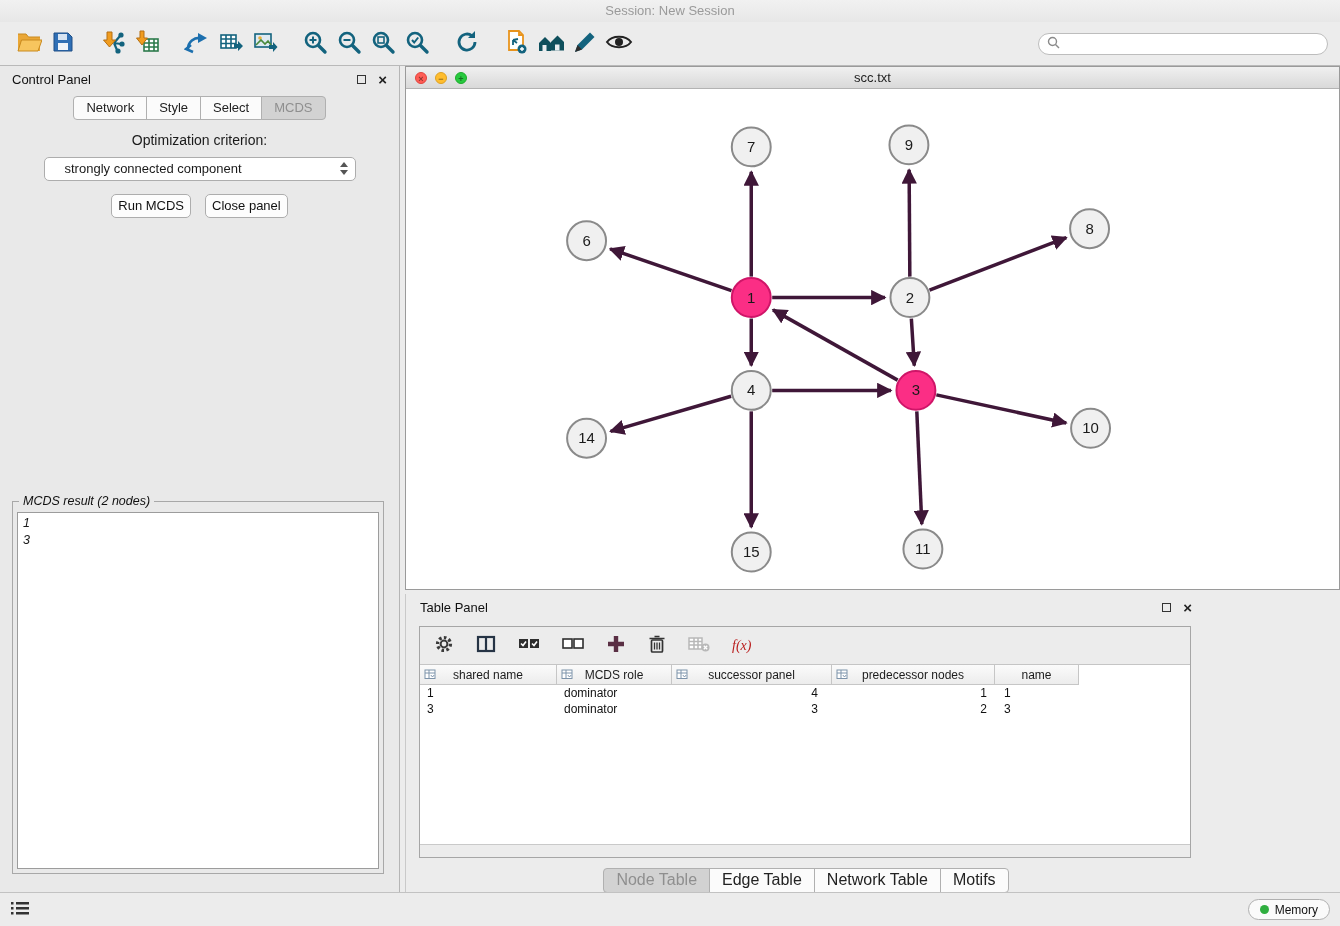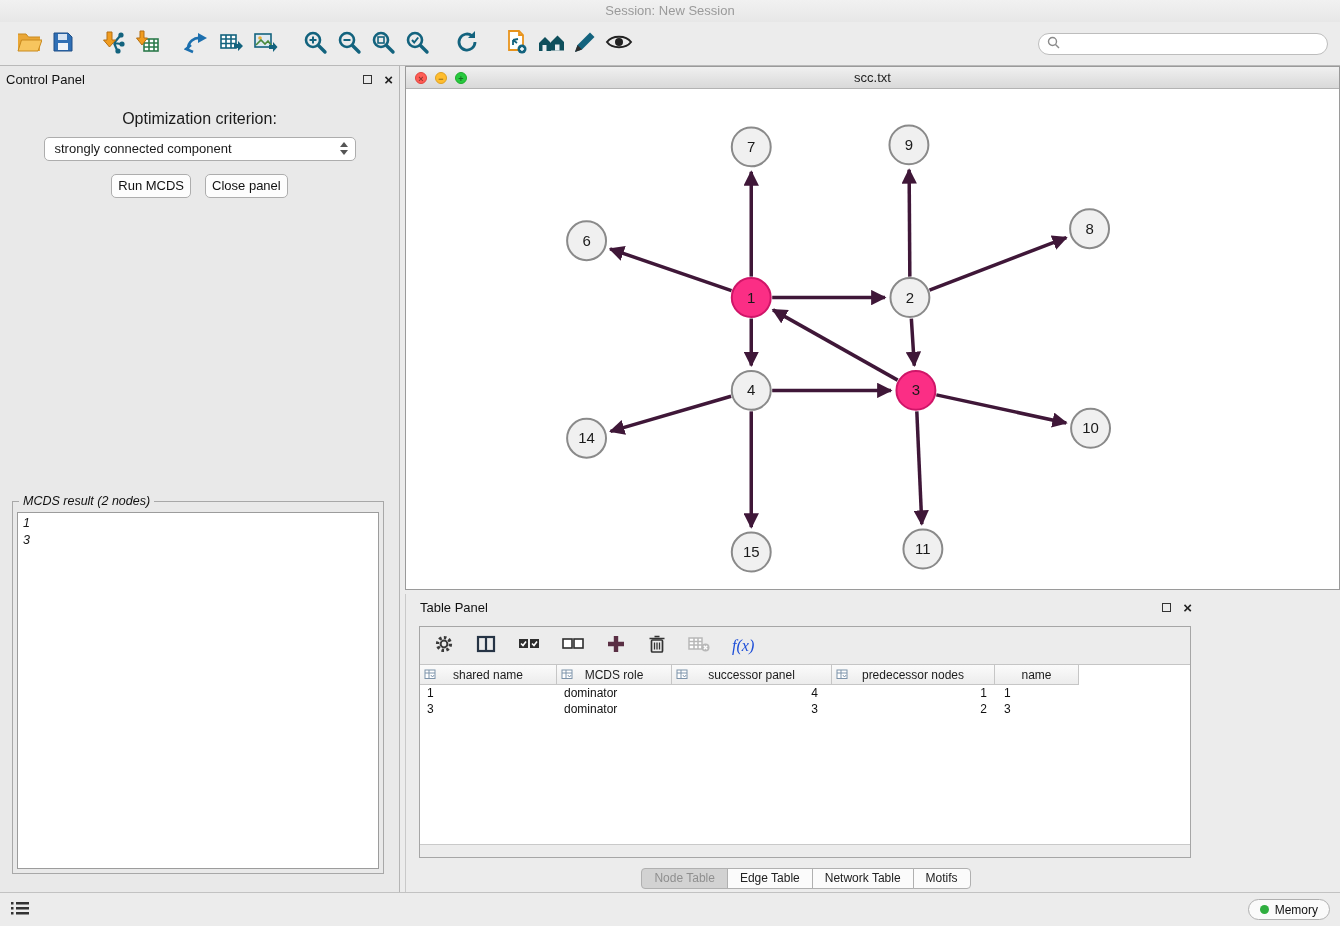--- a/index.html
+++ b/index.html
@@ -33,40 +33,40 @@
     border:1px solid #bdbdbd; border-radius:12px;
     display:flex; align-items:center; padding:0 8px; gap:5px;
   }
   .searchbox input { border:none; outline:none; flex:1; font-size:12px; background:transparent; font-family:"Liberation Sans",sans-serif; }
 
   
   .control-panel {
     position:absolute; left:0; top:66px; width:400px; height:826px;
     background:#e9e9e9; border-right:1px solid #b5b5b5;
   }
-  .panel-header { height:26px; display:flex; align-items:center; padding:0 6px; }
+  .panel-header { height:26px; display:flex; align-items:center; padding:0 12px; }
   .panel-title { font-size:13px; color:#111; }
   .panel-header .spacer { flex:1; }
   .float-box { width:9px; height:9px; border:1.5px solid #333; margin-right:12px; }
   .close-x { font-size:15px; font-weight:bold; color:#222; line-height:1; }
 
   .seg { display:flex; justify-content:center; margin-top:4px; }
   .seg .tab {
     border:1px solid #b0b0b0; background:#fbfbfb; padding:3px 12px 4px;
     font-size:13px; color:#222; margin-left:-1px; cursor:default;
   }
   .seg .tab:first-child { border-radius:4px 0 0 4px; margin-left:0; }
   .seg .tab:last-child { border-radius:0 4px 4px 0; }
   .seg .tab.active { background:#d2d2d2; color:#8f8f8f; }
 
-  .opt-label { text-align:center; margin-top:18px; font-size:16px; }
+  .opt-label { text-align:center; margin-top:12px; font-size:14px; }
   .dropdown {
     width:312px; height:24px; margin:9px auto 0; background:#fff;
     border:1px solid #adadad; border-radius:5px; position:relative;
-    font-size:13px; line-height:22px; padding-left:10px; text-align:left;
+    font-size:13px; line-height:22px; padding-left:20px; text-align:left;
   }
   .dropdown .arrows { position:absolute; right:7px; top:4px; }
   .dropdown .arrows i { display:block; width:0; height:0; border-left:4px solid transparent; border-right:4px solid transparent; }
   .dropdown .arrows i.up { border-bottom:5px solid #555; margin-bottom:3px; }
   .dropdown .arrows i.dn { border-top:5px solid #555; }
 
   .btn-row { display:flex; justify-content:center; gap:14px; margin-top:13px; }
   .pbtn {
     background:#fdfdfd; border:1px solid #adadad; border-radius:5px;
     padding:3px 6px 4px; font-size:13px; color:#111;
@@ -105,21 +105,21 @@
     background:#ececec; border-left:1px solid #c9c9c9;
   }
   .table-frame {
     position:absolute; left:13px; right:15px; top:32px; height:232px;
     border:1px solid #a6a6a6; background:#fff; display:flex; flex-direction:column;
   }
   .ttoolbar {
     height:38px; background:#ececec; border-bottom:1px solid #c5c5c5;
     display:flex; align-items:center; padding-left:14px; gap:22px; flex:0 0 auto;
   }
-  .fx { font-family:"Liberation Serif", serif; font-style:italic; font-size:16px; color:#1d4ed8; }
+  .fx { font-family:"Liberation Serif", serif; font-style:italic; font-size:14px; color:#b91c1c; }
 
   .thead { display:flex; height:20px; flex:0 0 auto; }
   .hcell {
     position:relative; display:flex; align-items:center; justify-content:center;
     font-size:12px; color:#1c1c1c;
     background:linear-gradient(#fbfbfb,#ececec);
     border-right:1px solid #c6c6c6; border-bottom:1px solid #c6c6c6;text-align:right;
   }
   .hcell .hicon { position:absolute; left:4px; top:4px; }
   .c0{width:137px} .c1{width:115px} .c2{width:160px} .c3{width:163px} .c4{width:84px}
@@ -128,21 +128,21 @@
   .trow { display:flex; height:16px; align-items:center; font-size:12px; color:#111; }
   .tcell { overflow:hidden; white-space:nowrap; }
   .tcell.l { text-align:left; padding-left:7px; }
   .tcell.r2 { text-align:right; padding-right:14px; }
   .tcell.r3 { text-align:right; padding-right:8px; }
   .tcell.l4 { text-align:left; padding-left:9px; }
 
   .hscroll { height:13px; background:#ececec; border-top:1px solid #c9c9c9; flex:0 0 auto; }
 
   .table-tabs { position:absolute; left:0; right:0; top:270px; display:flex; justify-content:center; }
-  .table-tabs .tab { padding:2px 12px 3px; font-size:12px; }
+  .table-tabs .tab { padding:2px 12px 3px; font-size:16px; }
 
   
   .statusbar {
     position:absolute; left:0; bottom:0; width:100%; height:34px;
     background:#ececec; border-top:1px solid #c2c2c2;
     display:flex; align-items:center; padding:10px 10px;
   }
   .memory-btn {
     margin-left:auto; height:21px; border:1px solid #b0b0b0; border-radius:11px;
     background:#fafafa; display:flex; align-items:center; gap:6px; padding:0 11px;
@@ -304,20 +304,26 @@
 </div>
 
 <div class="control-panel">
   <div class="panel-header">
     <span class="panel-title">Control Panel</span>
     <span class="spacer"></span>
     <span class="float-box"></span>
     <span class="close-x">×</span>
   </div>
 
+  <div class="seg">
+    <span class="tab">Network</span>
+    <span class="tab">Style</span>
+    <span class="tab">Select</span>
+    <span class="tab active">MCDS</span>
+  </div>
 
   <div class="opt-label">Optimization criterion:</div>
 
   <div class="dropdown">
     <span>strongly connected component</span>
     <span class="arrows">
         <i class="up"></i>
         <i class="dn"></i>
       </span>
   </div>

